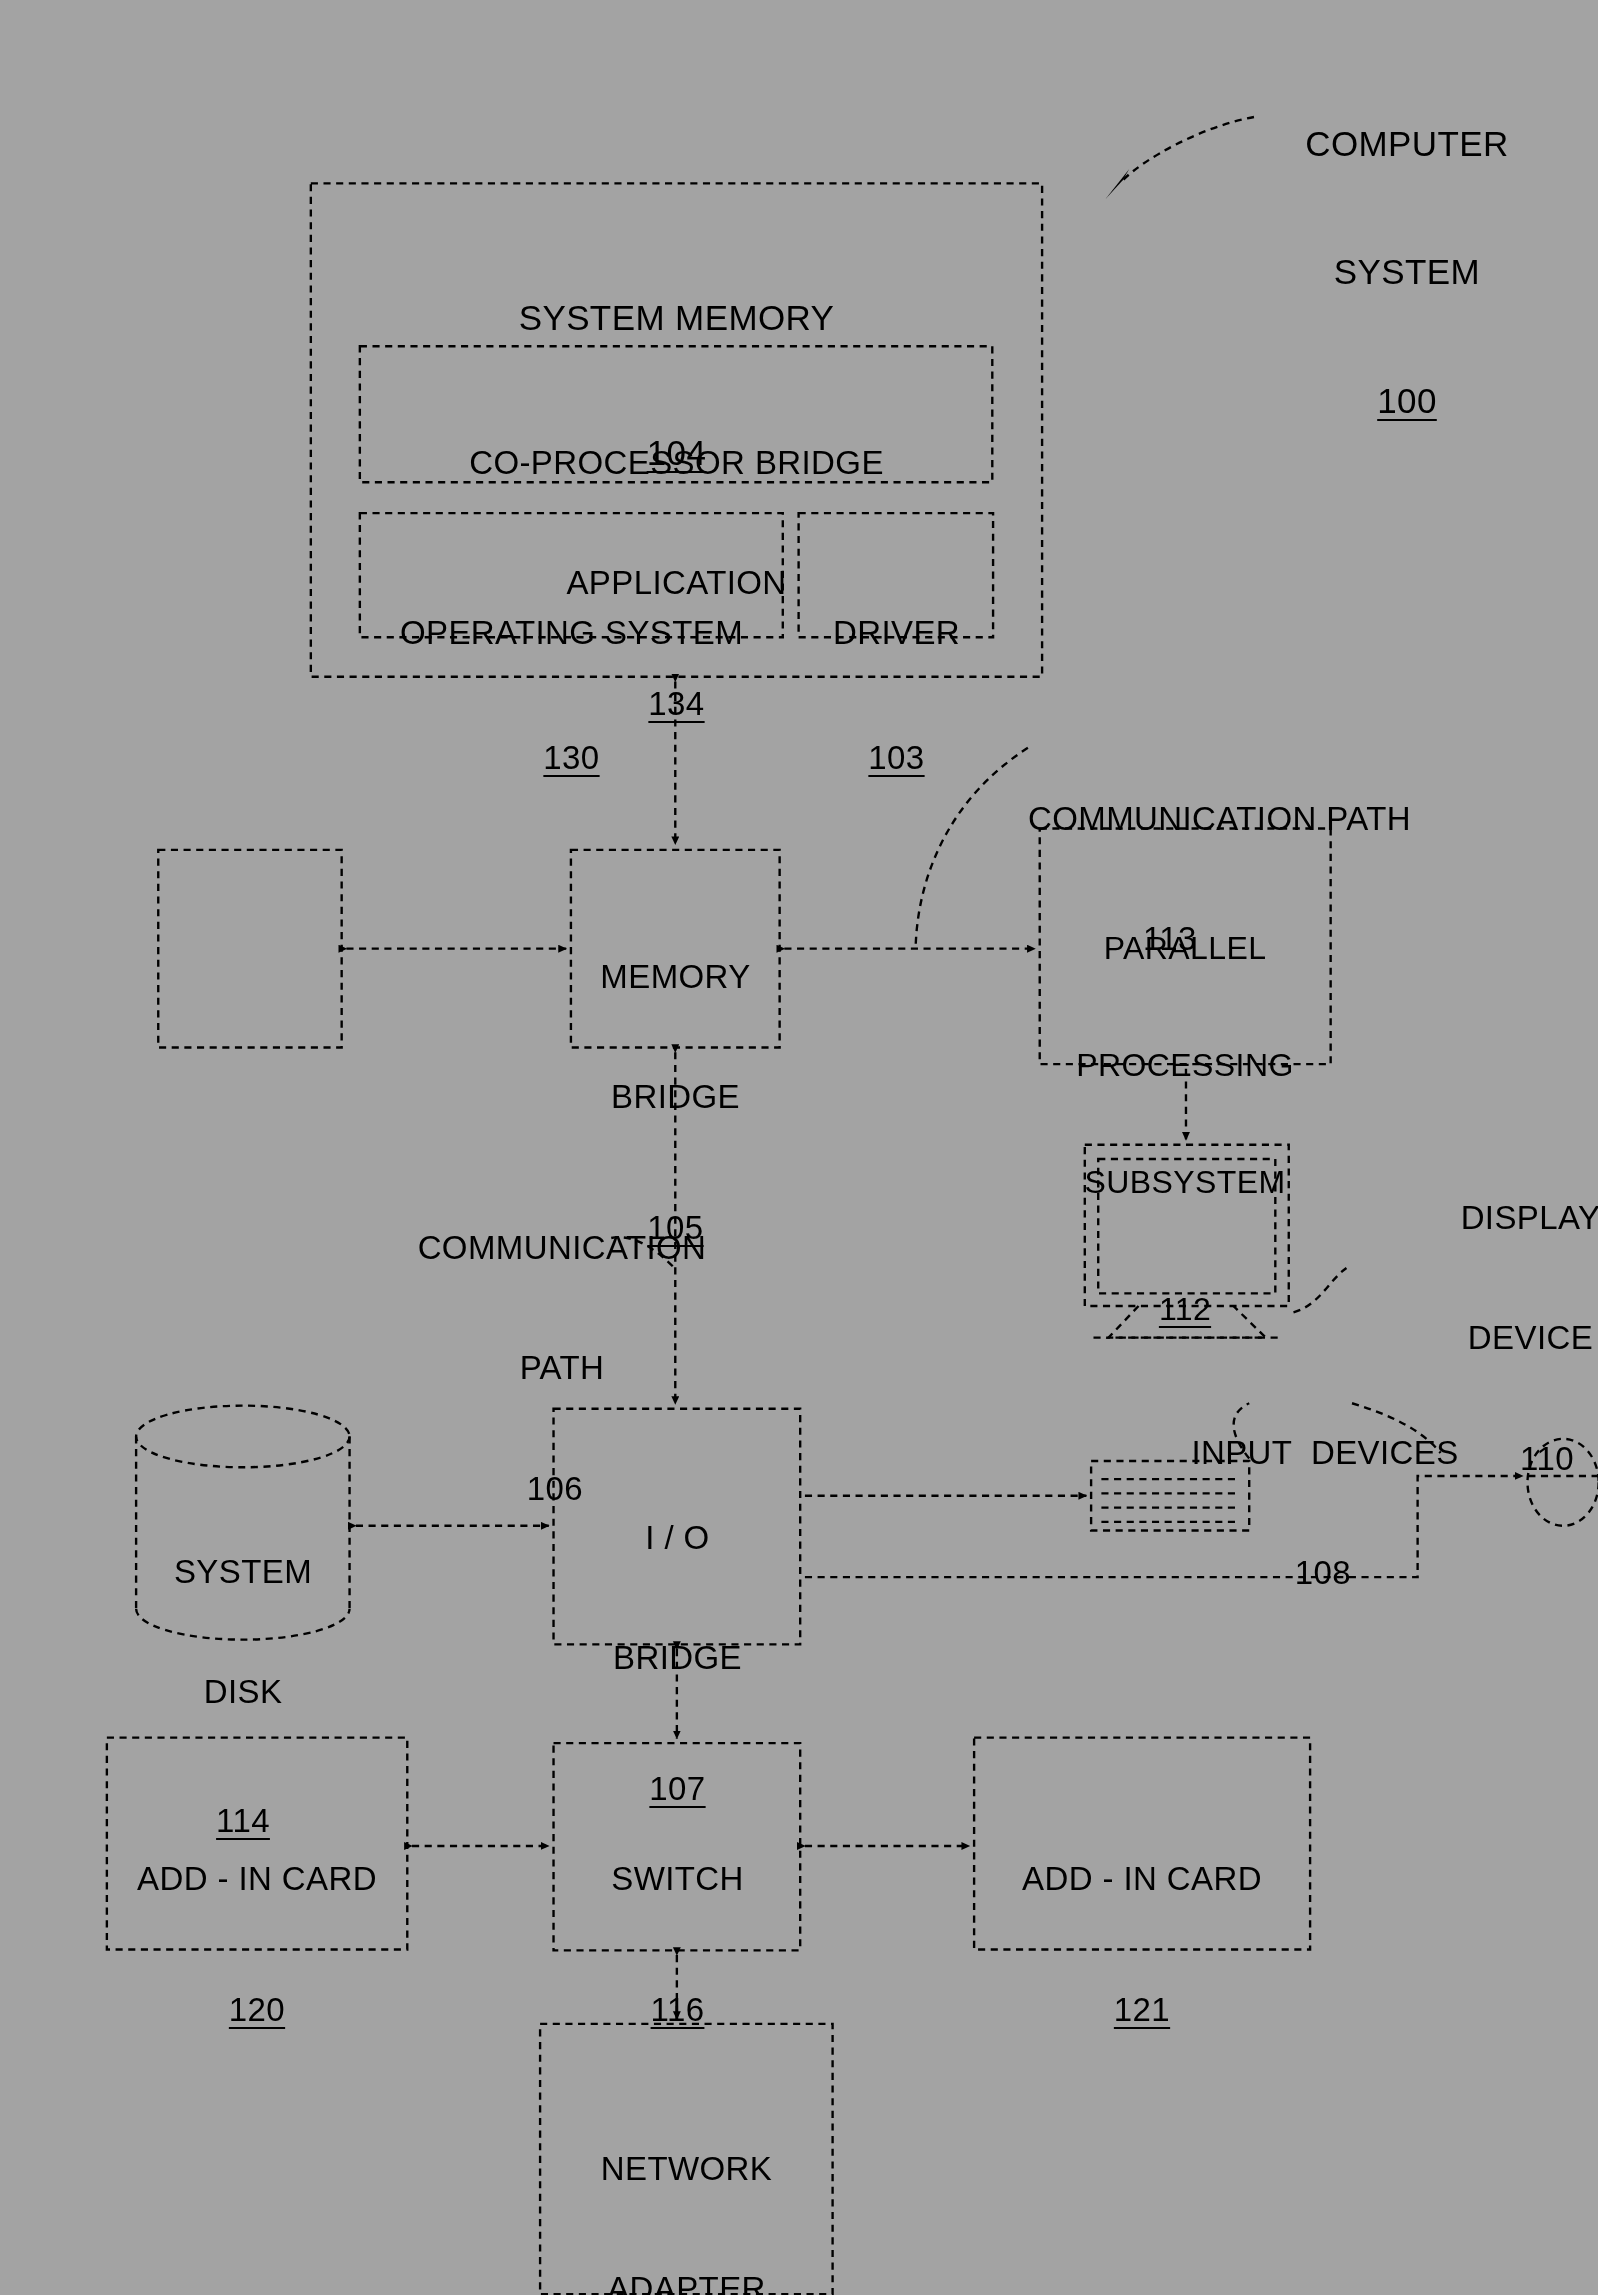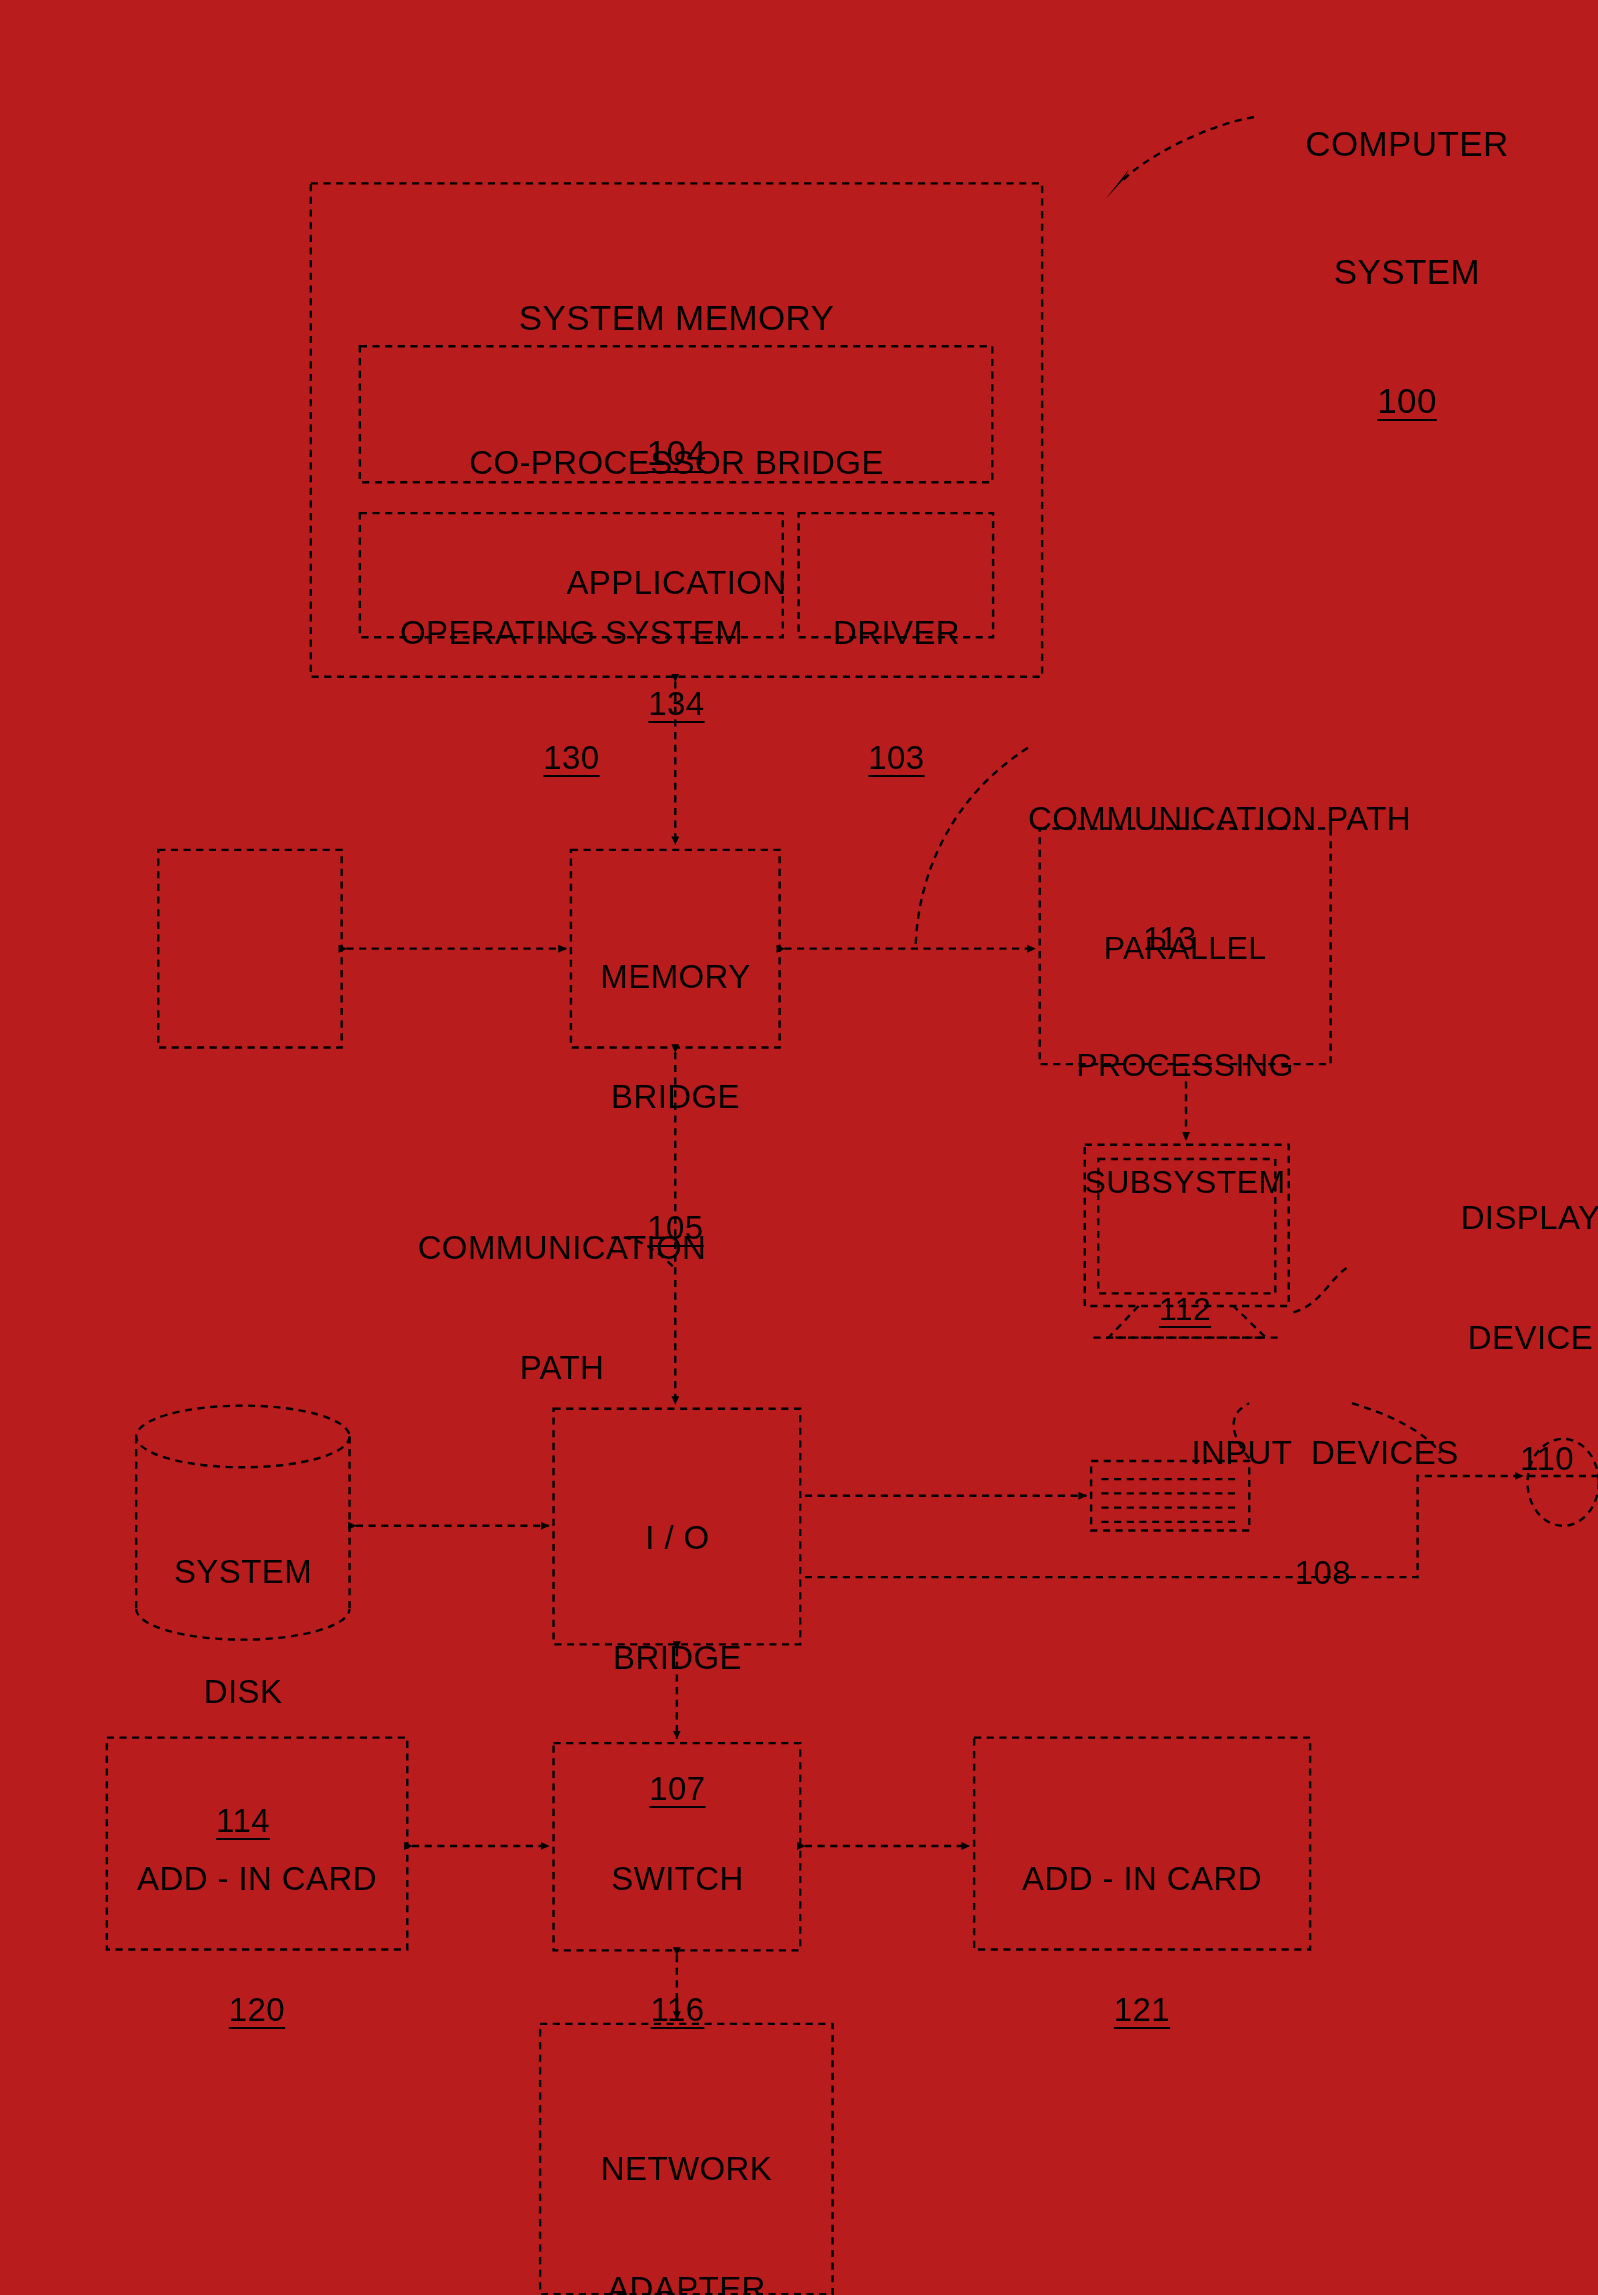--- a/index.html
+++ b/index.html
@@ -8,21 +8,21 @@
     background: #ffffff;
   }
   body {
     font-family: "Liberation Sans", sans-serif;
     color: #000000;
   }
   #page {
     position: relative;
     width: 1598px;
     height: 2295px;
-    background: #b91c1c;
+    background: #a3a3a3;
     overflow: hidden;
   }
   svg#fig {
     position: absolute;
     left: 0;
     top: 0;
     width: 1598px;
     height: 2295px;
   }
   .lbl {
@@ -190,20 +190,21 @@
 
   <div class="lbl t42 stack" style="left:1400px; top:1117px; width:261px;">
     <div>DISPLAY</div>
     <div>DEVICE</div>
     <div style="margin-left:33px;">110</div>
   </div>
 
   <div class="lbl t42 stack" style="left:372px; top:1147px; width:380px;">
     <div>COMMUNICATION</div>
     <div>PATH</div>
+    <div style="margin-left:-14.2px;">106</div>
   </div>
 
   <div class="lbl t42 stack" style="left:1151px; top:1352px; width:348px;">
     <div>INPUT  DEVICES</div>
     <div style="margin-left:-4px;">108</div>
   </div>
 
   <div class="lbl t42 stack" style="left:136px; top:1471px; width:214px;">
     <div>SYSTEM</div>
     <div>DISK</div>

